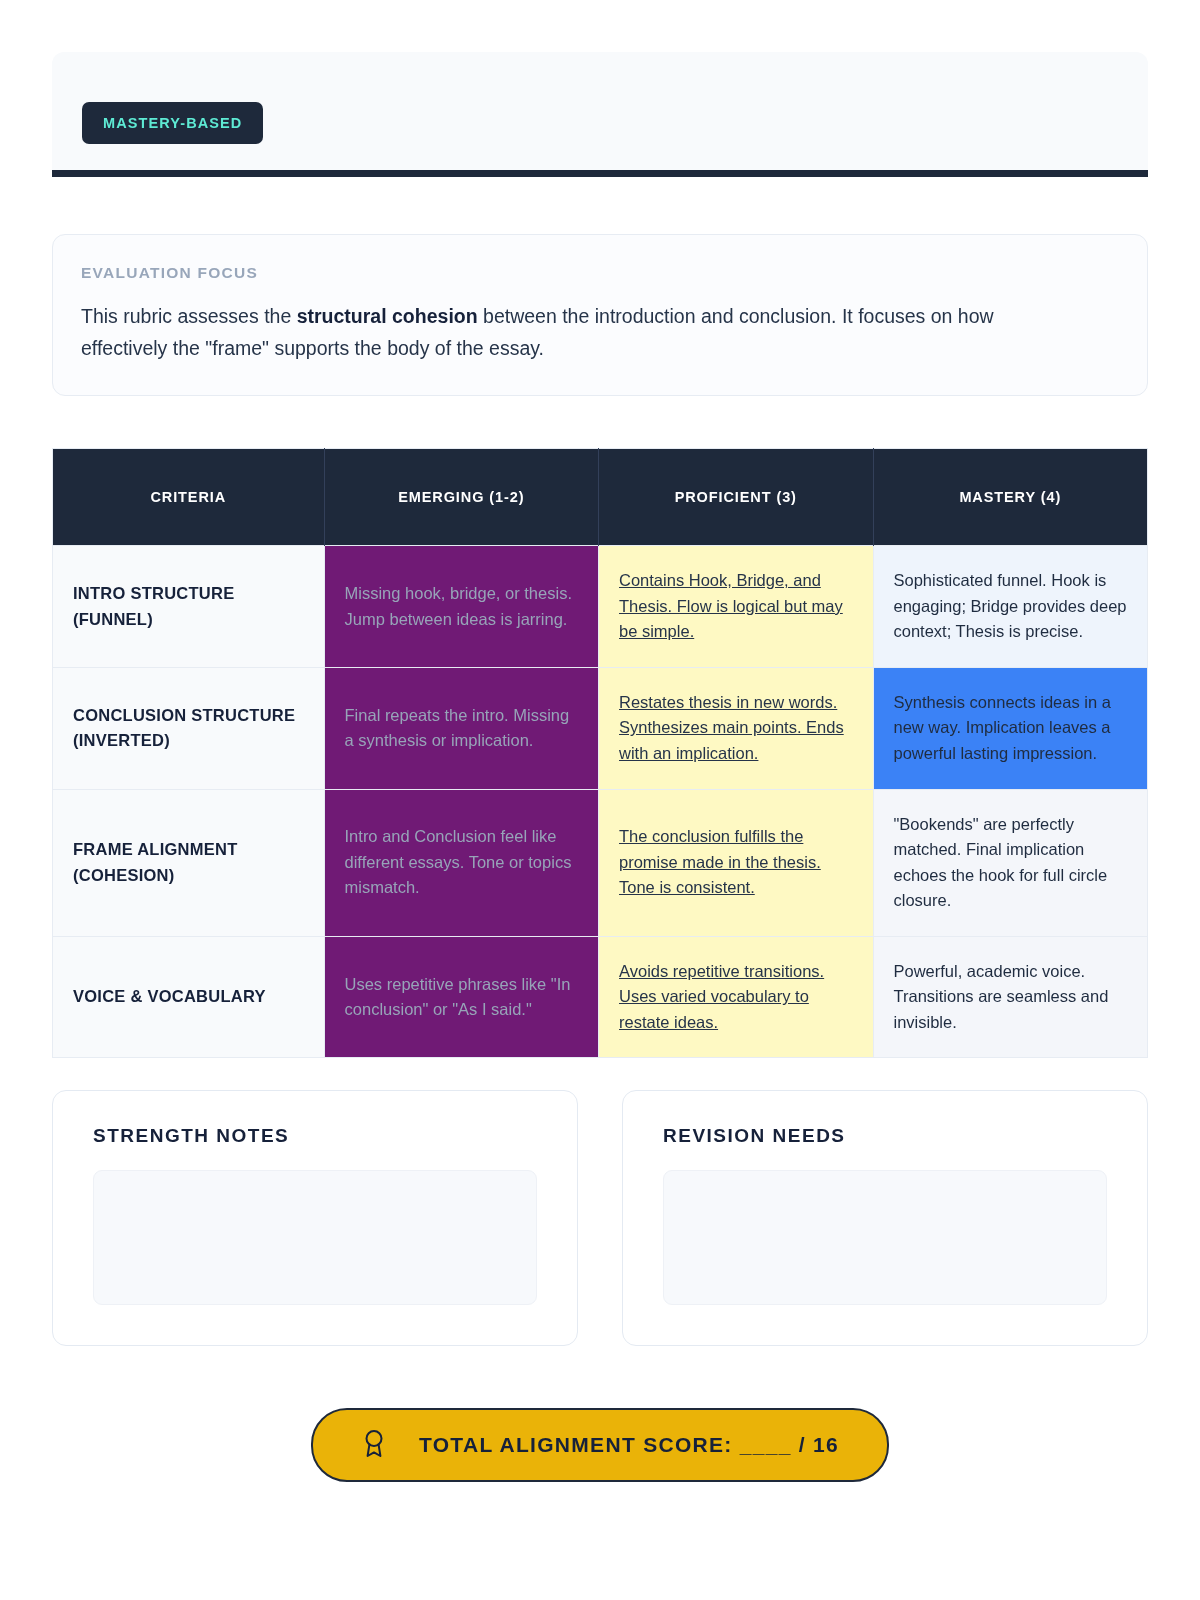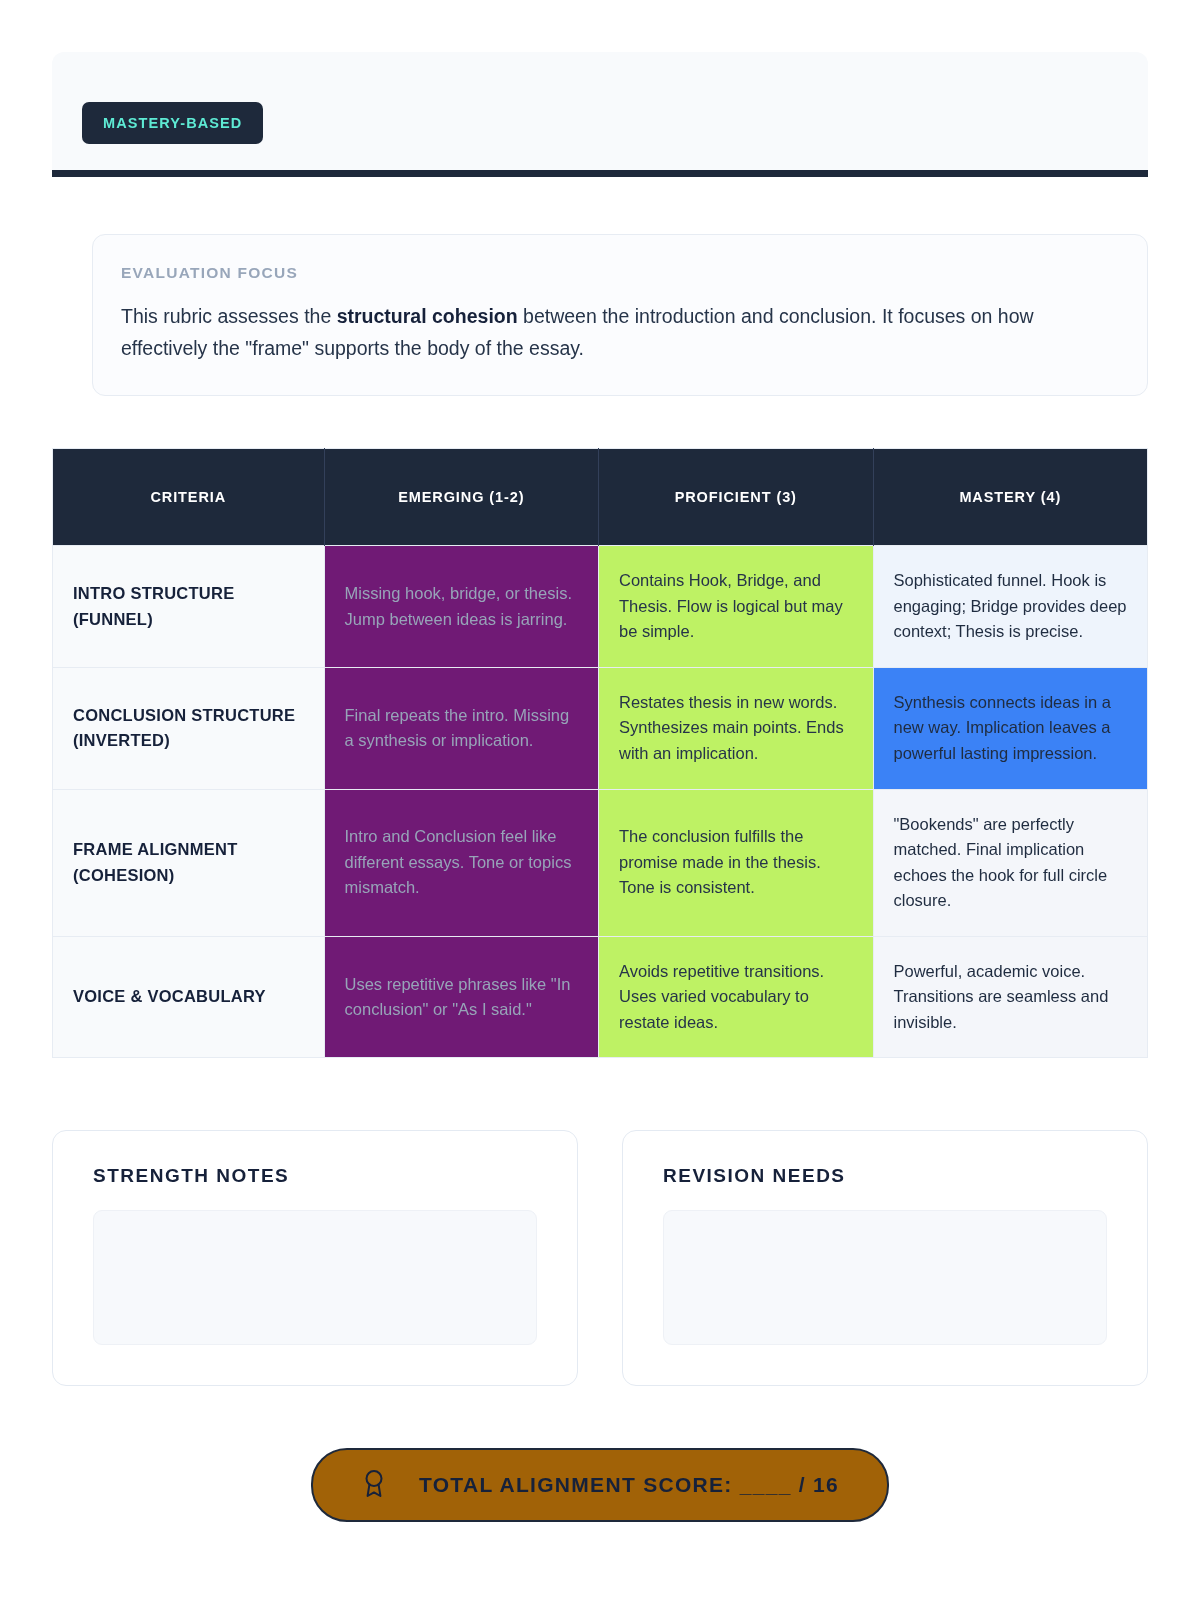--- a/index.html
+++ b/index.html
@@ -61,21 +61,20 @@
     margin-top: 16px;
   }
 
   
   .focus-panel {
     margin-top: 57px;
     border: 1px solid #e7ecf3;
     border-radius: 13px;
     background: #fbfcfe;
     padding: 29px 28px 31px 28px;
-    margin-left: 40px;
   }
   .focus-label {
     font-size: 15.5px;
     font-weight: bold;
     letter-spacing: 1.25px;
     color: #98a6ba;
   }
   .focus-text {
     margin-top: 19px;
     font-size: 19.5px;
@@ -122,29 +121,29 @@
     background: #f8fafc;
     font-size: 15.5px;
     font-weight: bold;
     letter-spacing: 0.25px;
     color: #16213a;
     line-height: 1.5;
     padding-left: 21px;
     margin-left: 44px;
   }
   .cell-emerging { background: #701a75; color: #97a4b8; }
-  .cell-proficient { background: #bef264; color: #263449; }
+  .cell-proficient { background: #fef9c3; color: #263449; text-decoration: underline; }
   .cell-mastery { color: #1f2c40; }
   .mastery-blue  { background: #eef4fc; }
   .mastery-green { background: #3b82f6; }
   .mastery-slate { background: #f4f6fa; }
 
   
   .notes-row {
-    margin-top: 72px;
+    margin-top: 32px;
     display: flex;
     gap: 44px;
   }
   .note-card {
     flex: 1;
     border: 1px solid #e4eaf2;
     border-radius: 14px;
     background: #ffffff;
     padding: 34px 40px 40px 40px;
   }
@@ -168,21 +167,21 @@
     display: flex;
     justify-content: center;
   }
   .score-pill {
     display: inline-flex;
     align-items: center;
     gap: 32px;
     border: 2.5px solid #1e293b;
     border-radius: 36px;
     padding: 18px 48px;
-    background: #a16207;
+    background: #eab308;
   }
   .score-icon { display: block; flex: none; }
   .score-text {
     font-size: 21px;
     font-weight: bold;
     letter-spacing: 1.3px;
     color: #16213a;
     white-space: nowrap;
   }
 </style>

